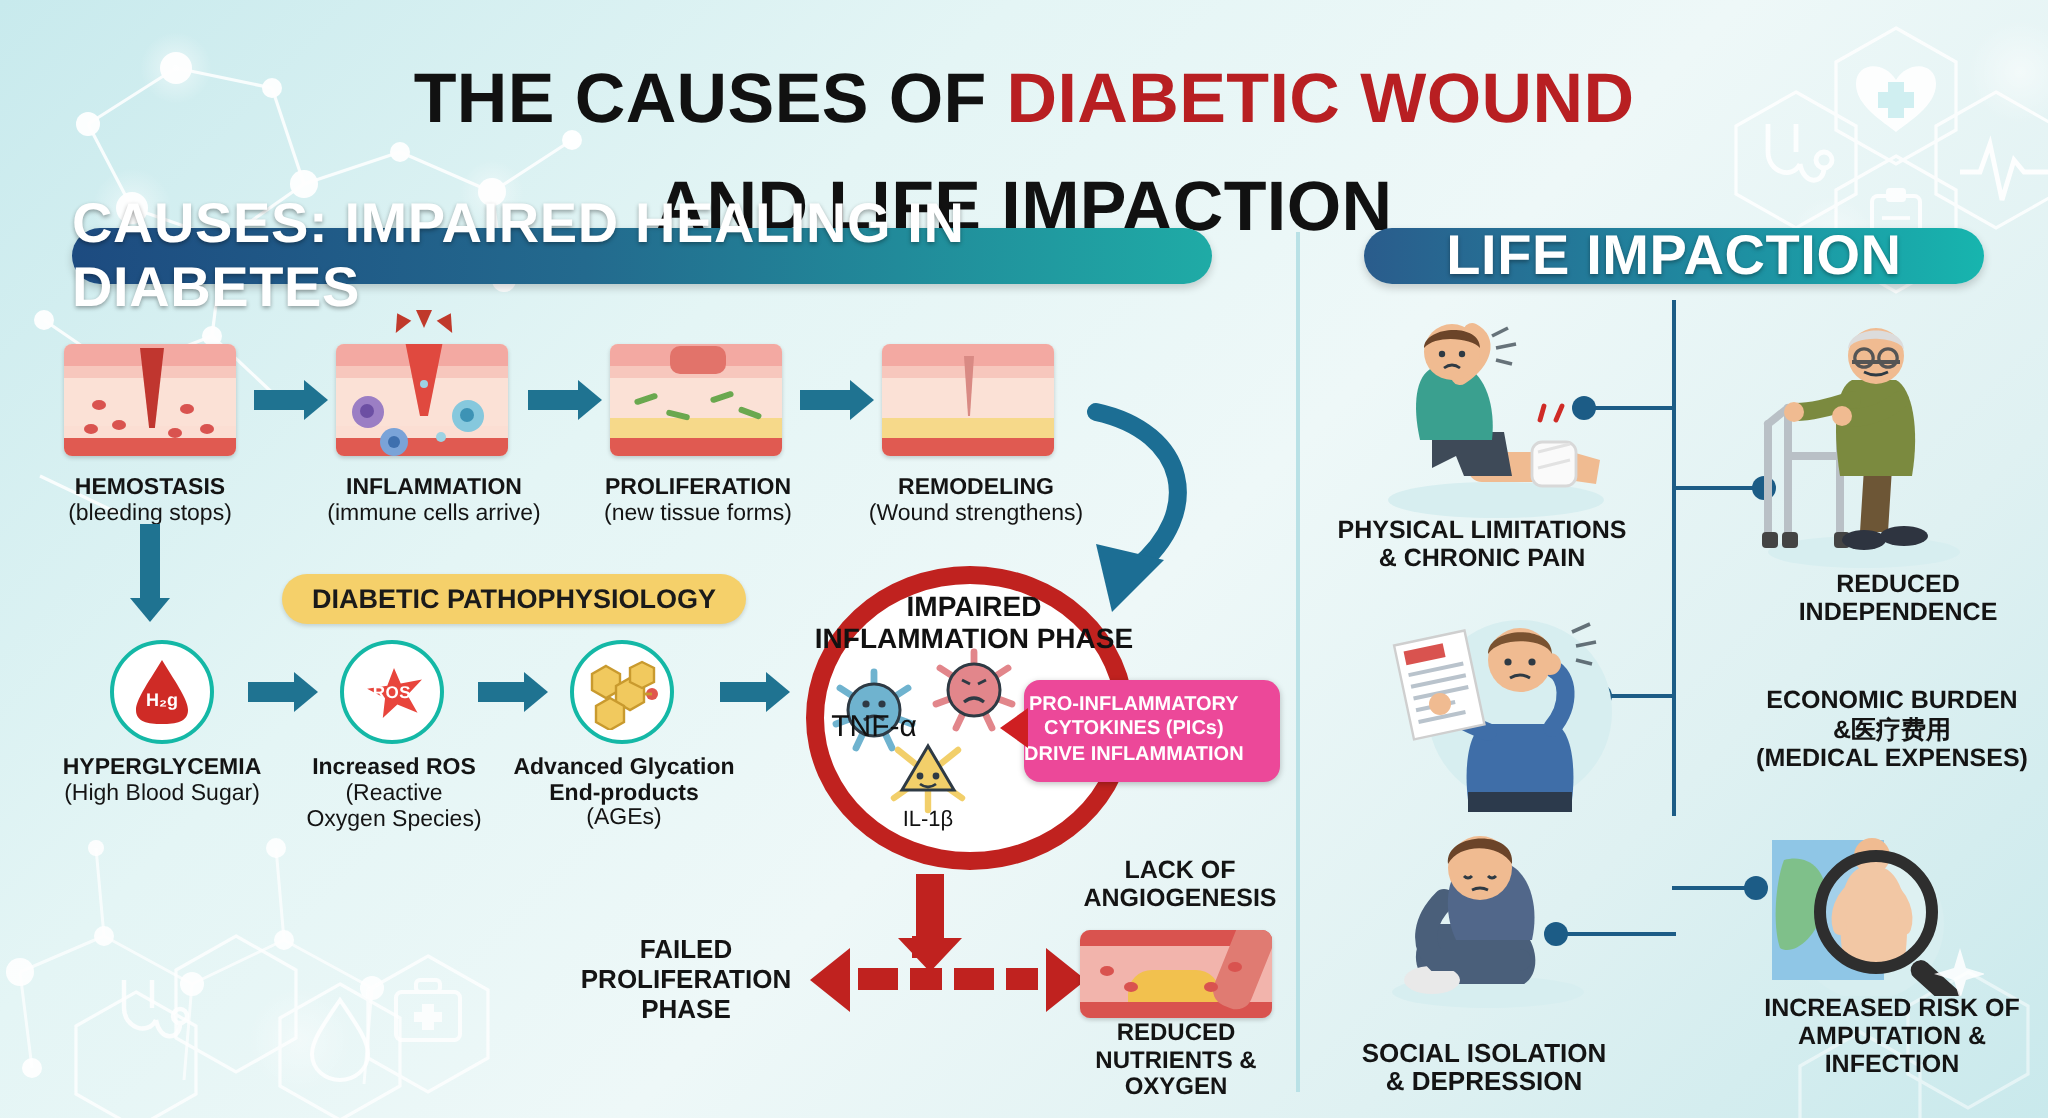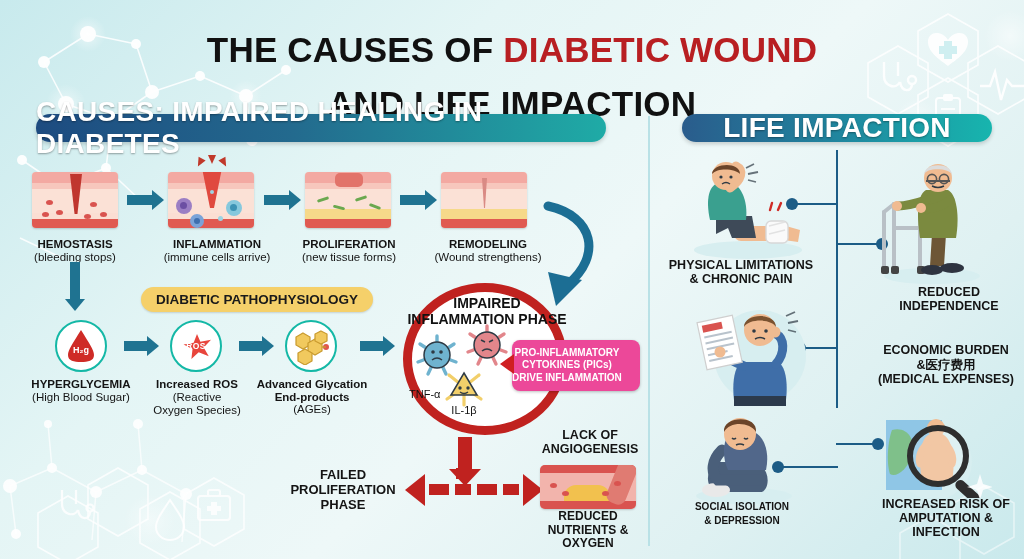--- a/index.html
+++ b/index.html
@@ -404,22 +404,22 @@
         <line x1="23" y1="23" x2="6" y2="12"></line>
       <line x1="23" y1="23" x2="4" y2="30"></line>
         <line x1="23" y1="23" x2="14" y2="42"></line>
       <line x1="23" y1="23" x2="32" y2="42"></line>
     </g>
     <circle cx="23" cy="23" r="13" fill="#6fb3cf" stroke="#2e3a44" stroke-width="1.5"></circle>
     <circle cx="19" cy="20" r="1.8" fill="#2e3a44"></circle>
       <circle cx="27" cy="20" r="1.8" fill="#2e3a44"></circle>
     <path d="M18,28 Q23,24 28,28" stroke="#2e3a44" stroke-width="1.5" fill="none"></path>
   </svg>
-  <div style="position:absolute; left:409px; top:388px; width:56px; text-align:left;
-              font-size:11px; color:#111;">TNF-α</div>
+  <div style="position:absolute; left:409px; top:355px; width:56px; text-align:center;
+              font-size:15px; color:#111;">TNF-α</div>
 
   <svg style="position:absolute; left:464px; top:322px;" width="46" height="46">
     <g stroke="#e2868b" stroke-width="3.4" stroke-linecap="round">
       <line x1="23" y1="23" x2="23" y2="4"></line>
         <line x1="23" y1="23" x2="40" y2="12"></line>
       <line x1="23" y1="23" x2="42" y2="30"></line>
         <line x1="23" y1="23" x2="6" y2="12"></line>
       <line x1="23" y1="23" x2="4" y2="30"></line>
         <line x1="23" y1="23" x2="14" y2="42"></line>
       <line x1="23" y1="23" x2="32" y2="42"></line>
@@ -628,21 +628,21 @@
     <path d="M34,44 C24,54 22,66 30,74 L72,74" stroke="#4a5f7a" stroke-width="11" fill="none" stroke-linecap="round"></path>
 
     <path d="M44,26 C34,32 34,52 40,64 L78,64 C82,46 76,30 66,26 Z" fill="#51678a"></path>
 
     <circle cx="52" cy="28" r="16" fill="#f0bb91"></circle>
     <path d="M36,26 C34,10 70,8 68,26 C62,16 42,15 36,26 Z" fill="#6b4429"></path>
     <path d="M44,32 Q46,34 48,32" stroke="#2e3a44" stroke-width="1.5" fill="none"></path>
     <path d="M56,32 Q58,34 60,32" stroke="#2e3a44" stroke-width="1.5" fill="none"></path>
     <path d="M48,39 Q52,37 56,39" stroke="#2e3a44" stroke-width="1.4" fill="none"></path>
   </svg>
-  <div class="lab" style="left:660px; top:500px; width:164px; font-size:10px; font-weight:bold; line-height:14px;">
+  <div class="lab" style="left:660px; top:520px; width:164px; font-size:13px; font-weight:bold; line-height:14px;">
     <span>SOCIAL ISOLATION</span><br>
     <span>&amp; DEPRESSION</span>
   </div>
 
   <svg style="position:absolute; left:876px; top:412px;" width="116" height="86">
     <circle cx="58" cy="50" r="38" fill="#d7eef0"></circle>
     <rect x="10" y="8" width="56" height="70" fill="#8fc6e6"></rect>
     <path d="M16,18 C30,14 40,26 36,42 C32,58 20,66 14,62 C10,50 12,28 16,18 Z" fill="#7fc08a"></path>
 
     <path d="M54,22 C44,26 42,46 46,70 L76,70 C80,46 76,26 66,22 Z" fill="#f0bb91"></path>

